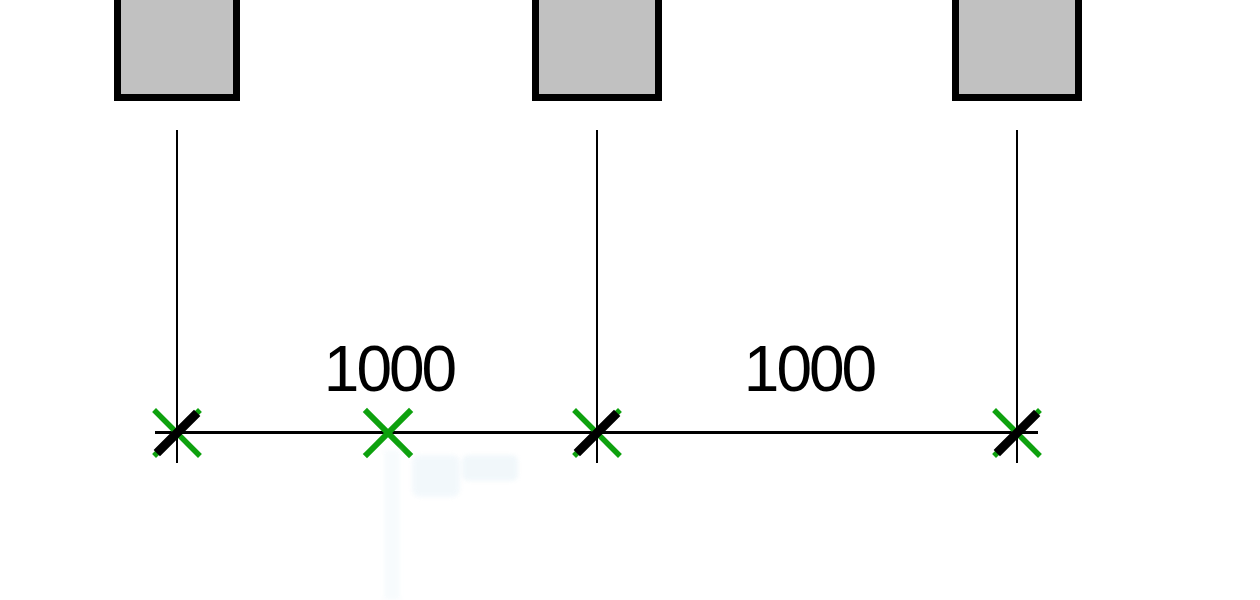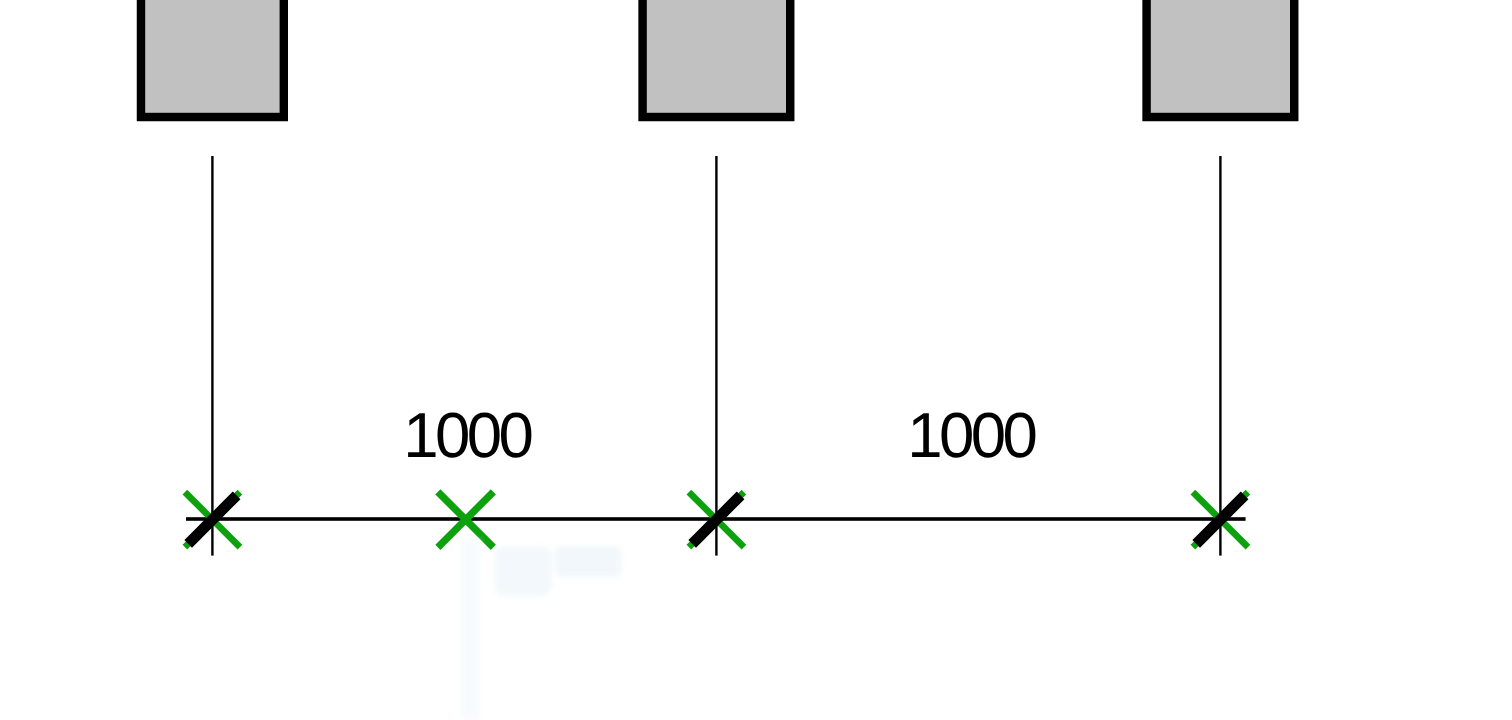--- a/index.html
+++ b/index.html
@@ -62,21 +62,21 @@
   .tick line.k {
     stroke: var(--line, #000000);
     stroke-width: 9;
     stroke-linecap: square;
   }
 
   .dim-text {
     position: absolute;
     top: 337px;
     transform: translateX(-50%);
-    font-size: 53px;
+    font-size: 64px;
     line-height: 1;
     letter-spacing: -3px;
     color: var(--text, #000000);
     white-space: nowrap;
   }
   .dt-1 { left: 389px; }
   .dt-2 { left: 809px; }
 
   .ghost { position: absolute; filter: blur(2px); pointer-events: none; }
   .ghost-band {

